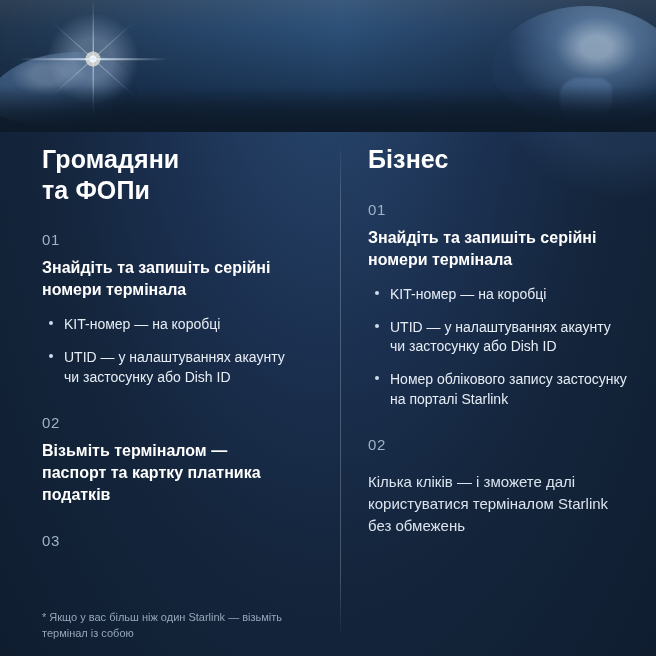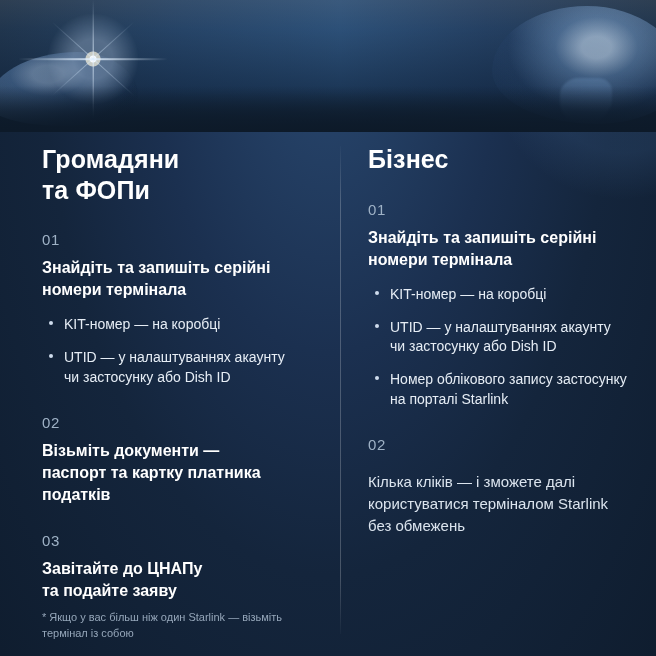--- a/index.html
+++ b/index.html
@@ -223,29 +223,27 @@
 номери термінала</div>
         <ul class="bullets">
           <li>KIT-номер — на коробці</li>
           <li>UTID — у налаштуваннях акаунту
 чи застосунку або Dish ID</li>
         </ul>
       </div>
 
       <div class="step">
         <div class="step-num">02</div>
-        <div class="step-head">Візьміть документи —
+        <div class="step-head">Візьміть терміналом —
 паспорт та картку платника
 податків</div>
       </div>
 
       <div class="step">
         <div class="step-num">03</div>
-        <div class="step-head">Завітайте до ЦНАПу
-та подайте заяву</div>
       </div>
     </div>
 
     <div class="col col-right">
       <h1 class="col-title">Бізнес</h1>
 
       <div class="step">
         <div class="step-num">01</div>
         <div class="step-head">Знайдіть та запишіть серійні
 номери термінала</div>

